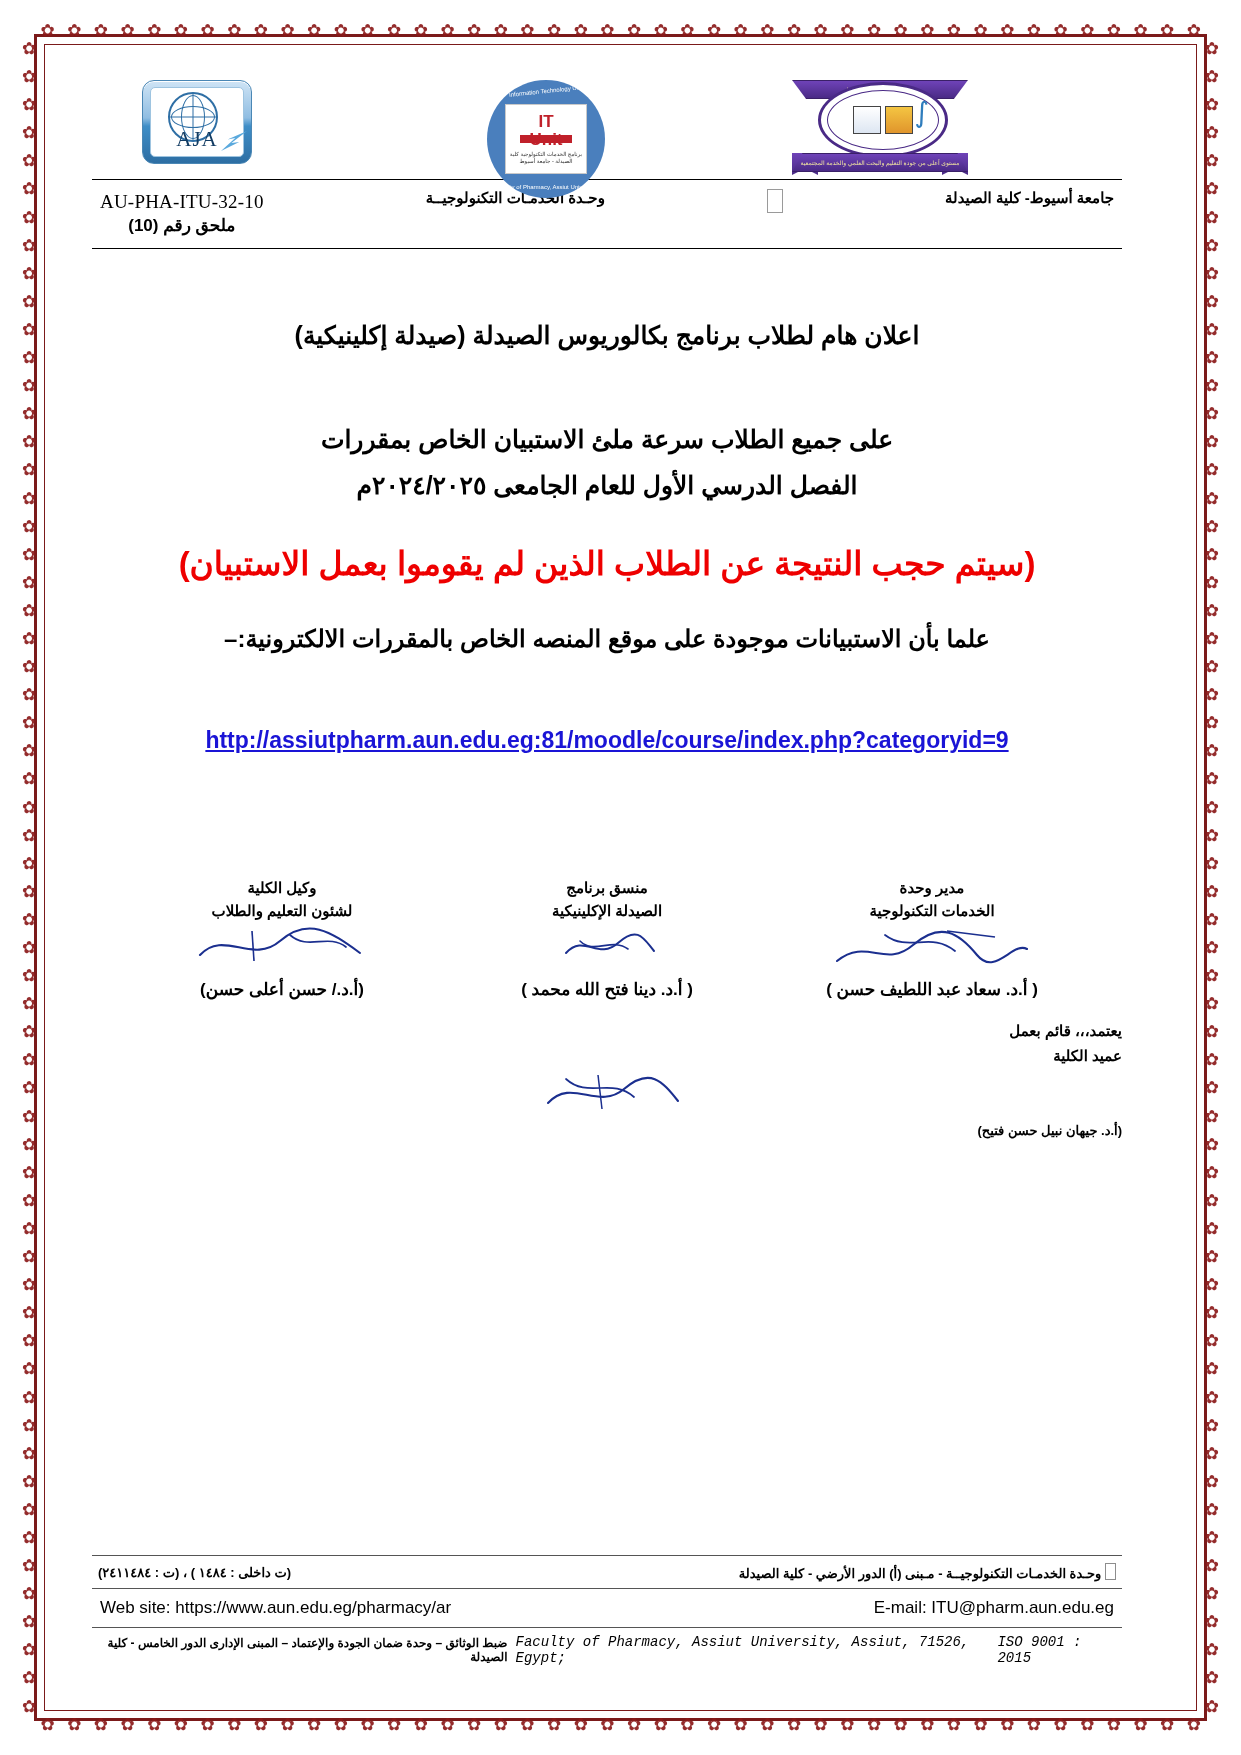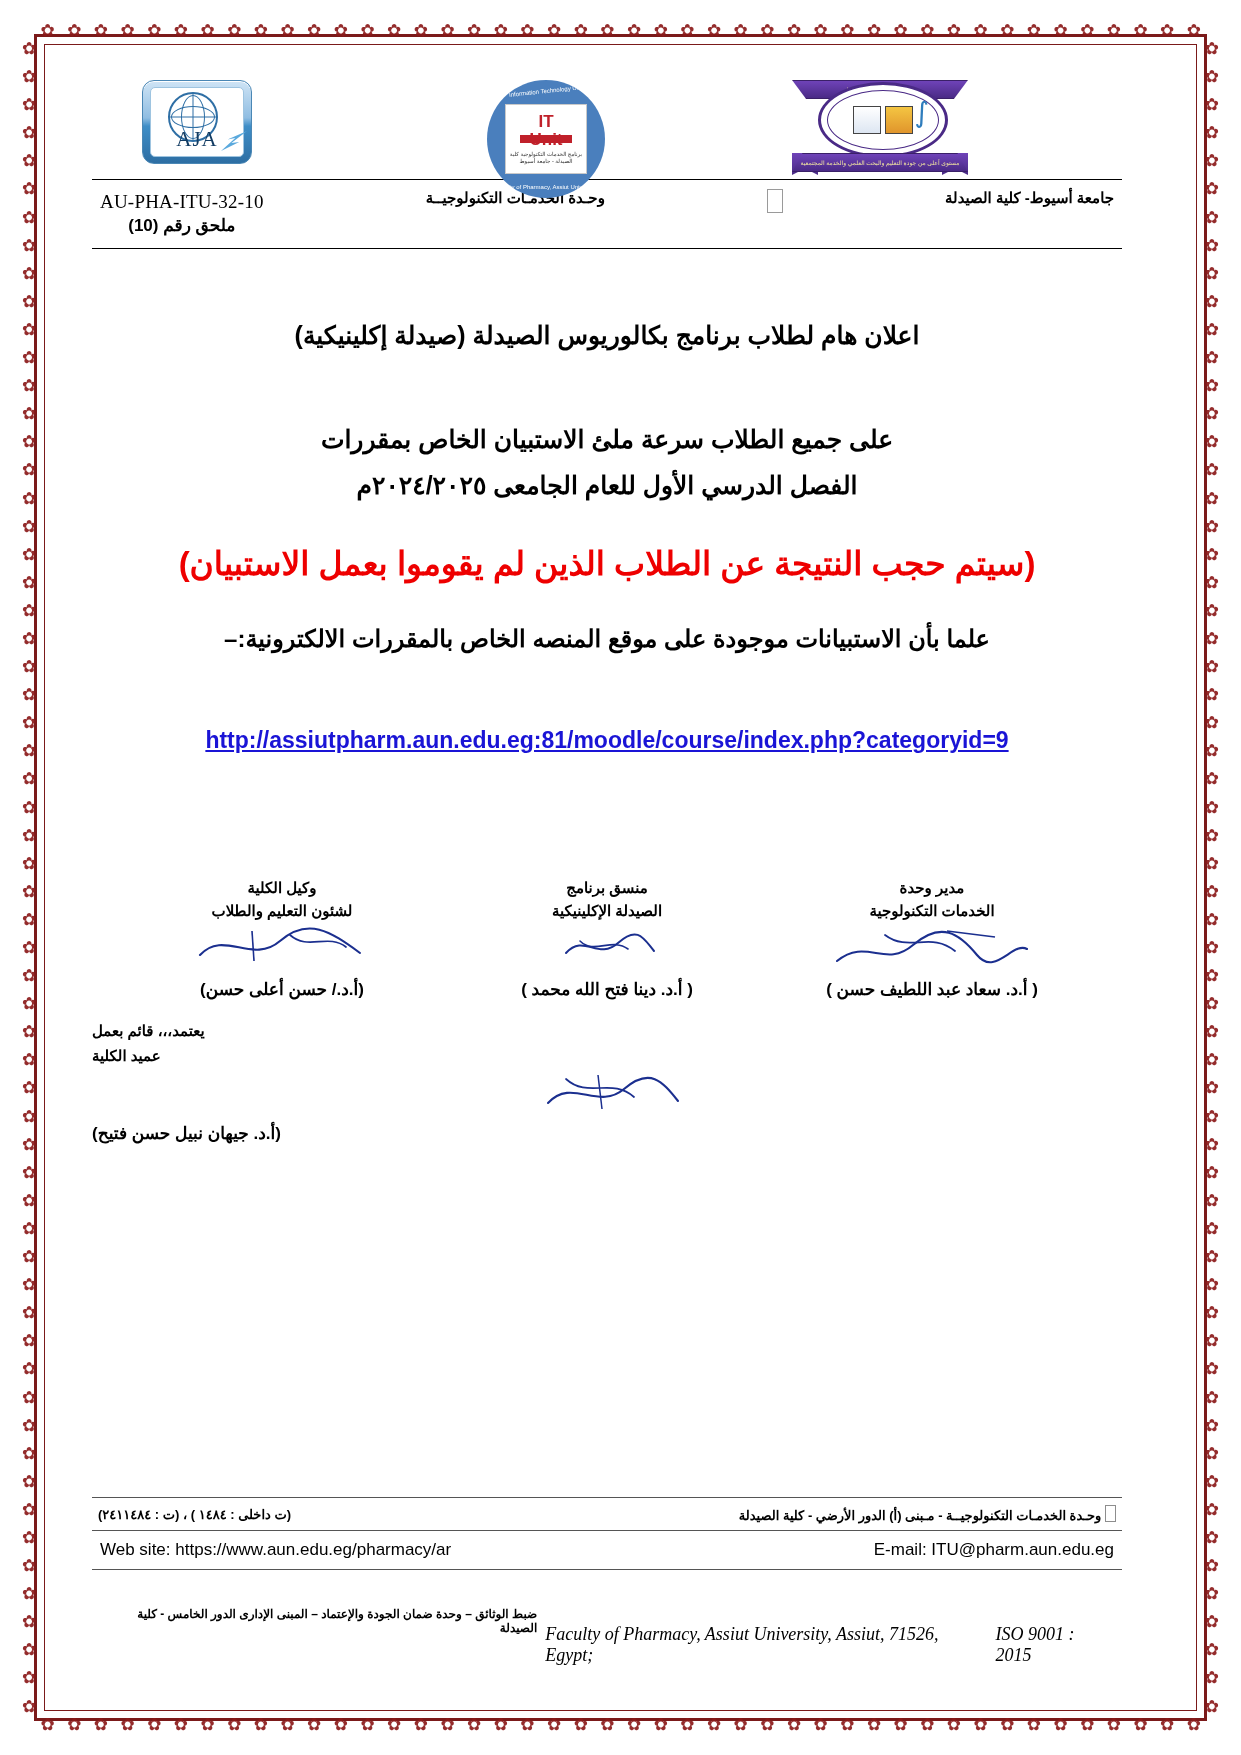--- a/index.html
+++ b/index.html
@@ -402,35 +402,35 @@
   .sig-scribble svg { position: absolute; left: 50%; top: 0; transform: translateX(-50%); }
   .sig-name {
     font-family: "Liberation Sans", sans-serif;
     font-weight: bold;
     font-size: 17px;
     color: #000;
     margin-top: 2px;
   }
 
   .approve-block {
-    text-align: left;
+    text-align: right;
     direction: rtl;
     margin-top: 18px;
   }
   .approve-line {
     font-family: "Liberation Sans", sans-serif;
     font-weight: bold;
     font-size: 15px;
     line-height: 1.7;
     color: #000;
   }
   .approve-name {
     font-family: "Liberation Sans", sans-serif;
     font-weight: bold;
-    font-size: 17px;
+    font-size: 13px;
     color: #000;
   }
 
   
   .footer {
     position: absolute;
     left: 0;
     right: 0;
     bottom: 18px;
   }
@@ -468,25 +468,24 @@
     align-items: center;
     gap: 8px;
     font-family: "Liberation Sans", sans-serif;
     font-weight: bold;
     font-size: 12px;
     color: #000;
     padding: 6px 8px 0 8px;
   }
   .footer-row-3 .iso {
     direction: ltr;
-    font-family: Liberation Serif, serif;
+    font-family: Liberation Mono, monospace;
     font-style: italic;
     font-weight: normal;
-    font-size: 18px;
-    margin-top: 48px;
+    font-size: 14px;
   }
   .slot-glyph {
     display: inline-block;
     width: 9px; height: 15px;
     border: 1px solid #8d8d8d;
     vertical-align: -2px;
   }
 </style>
 </head>
 <body>

